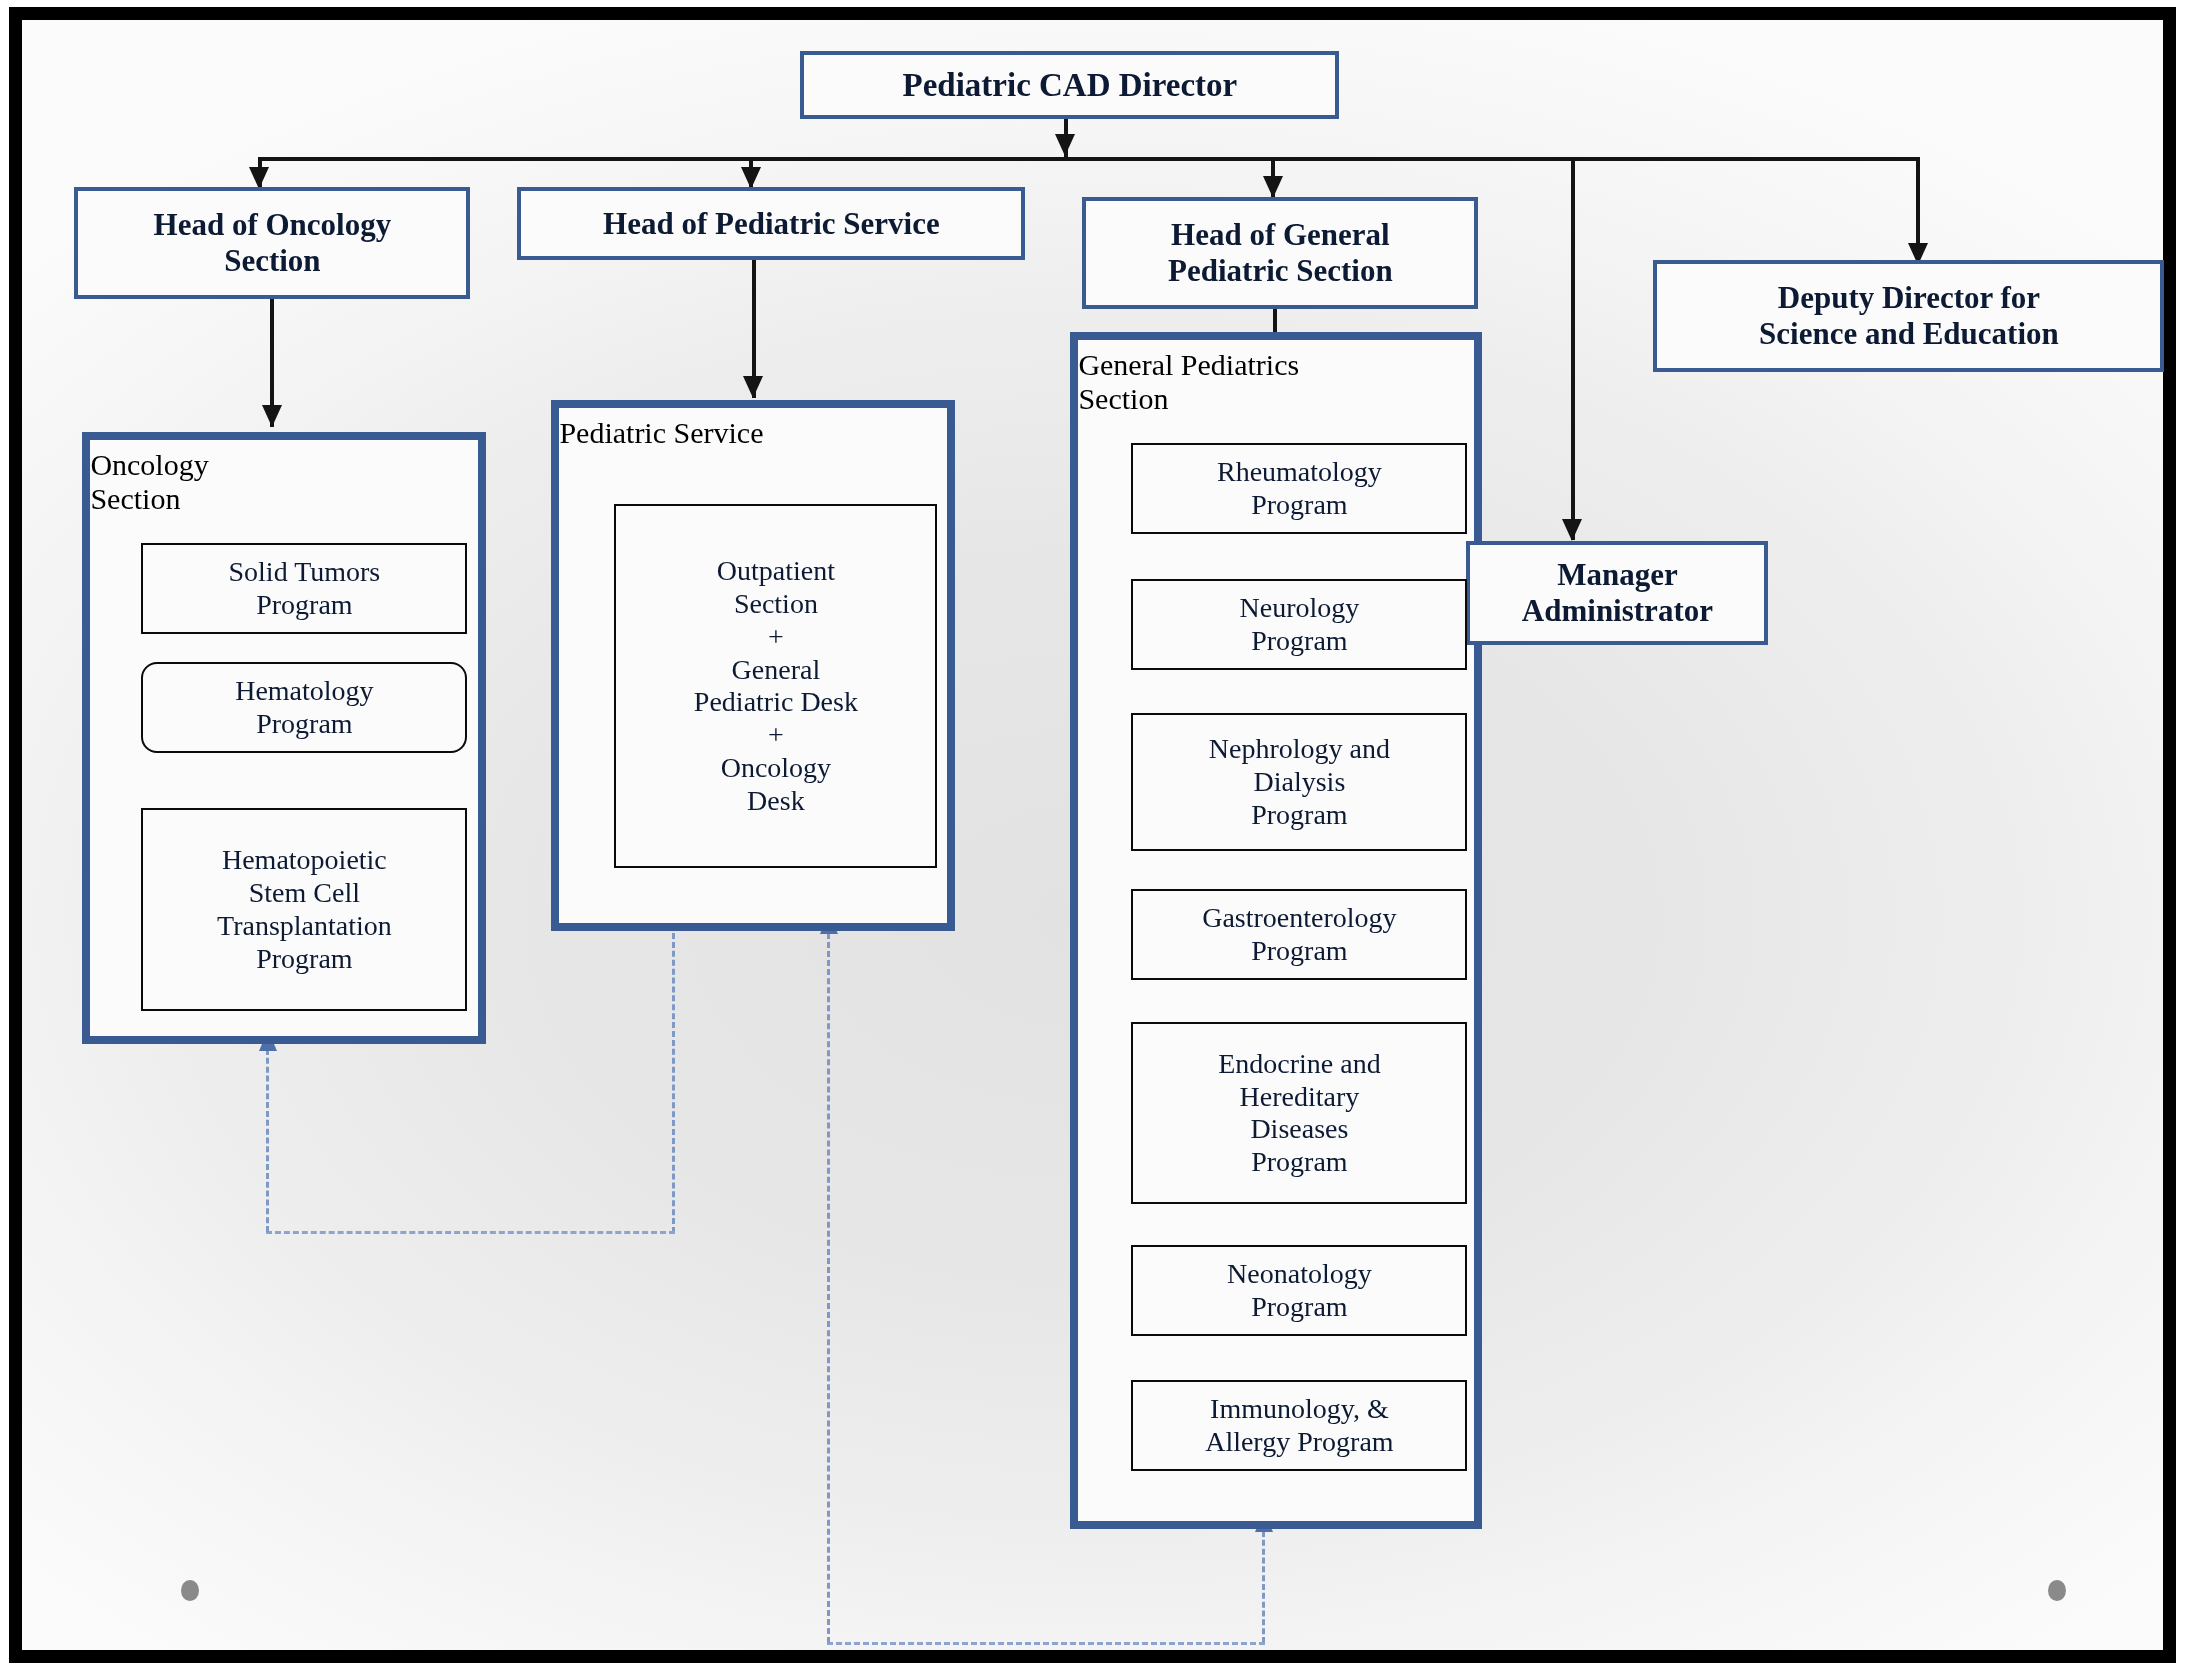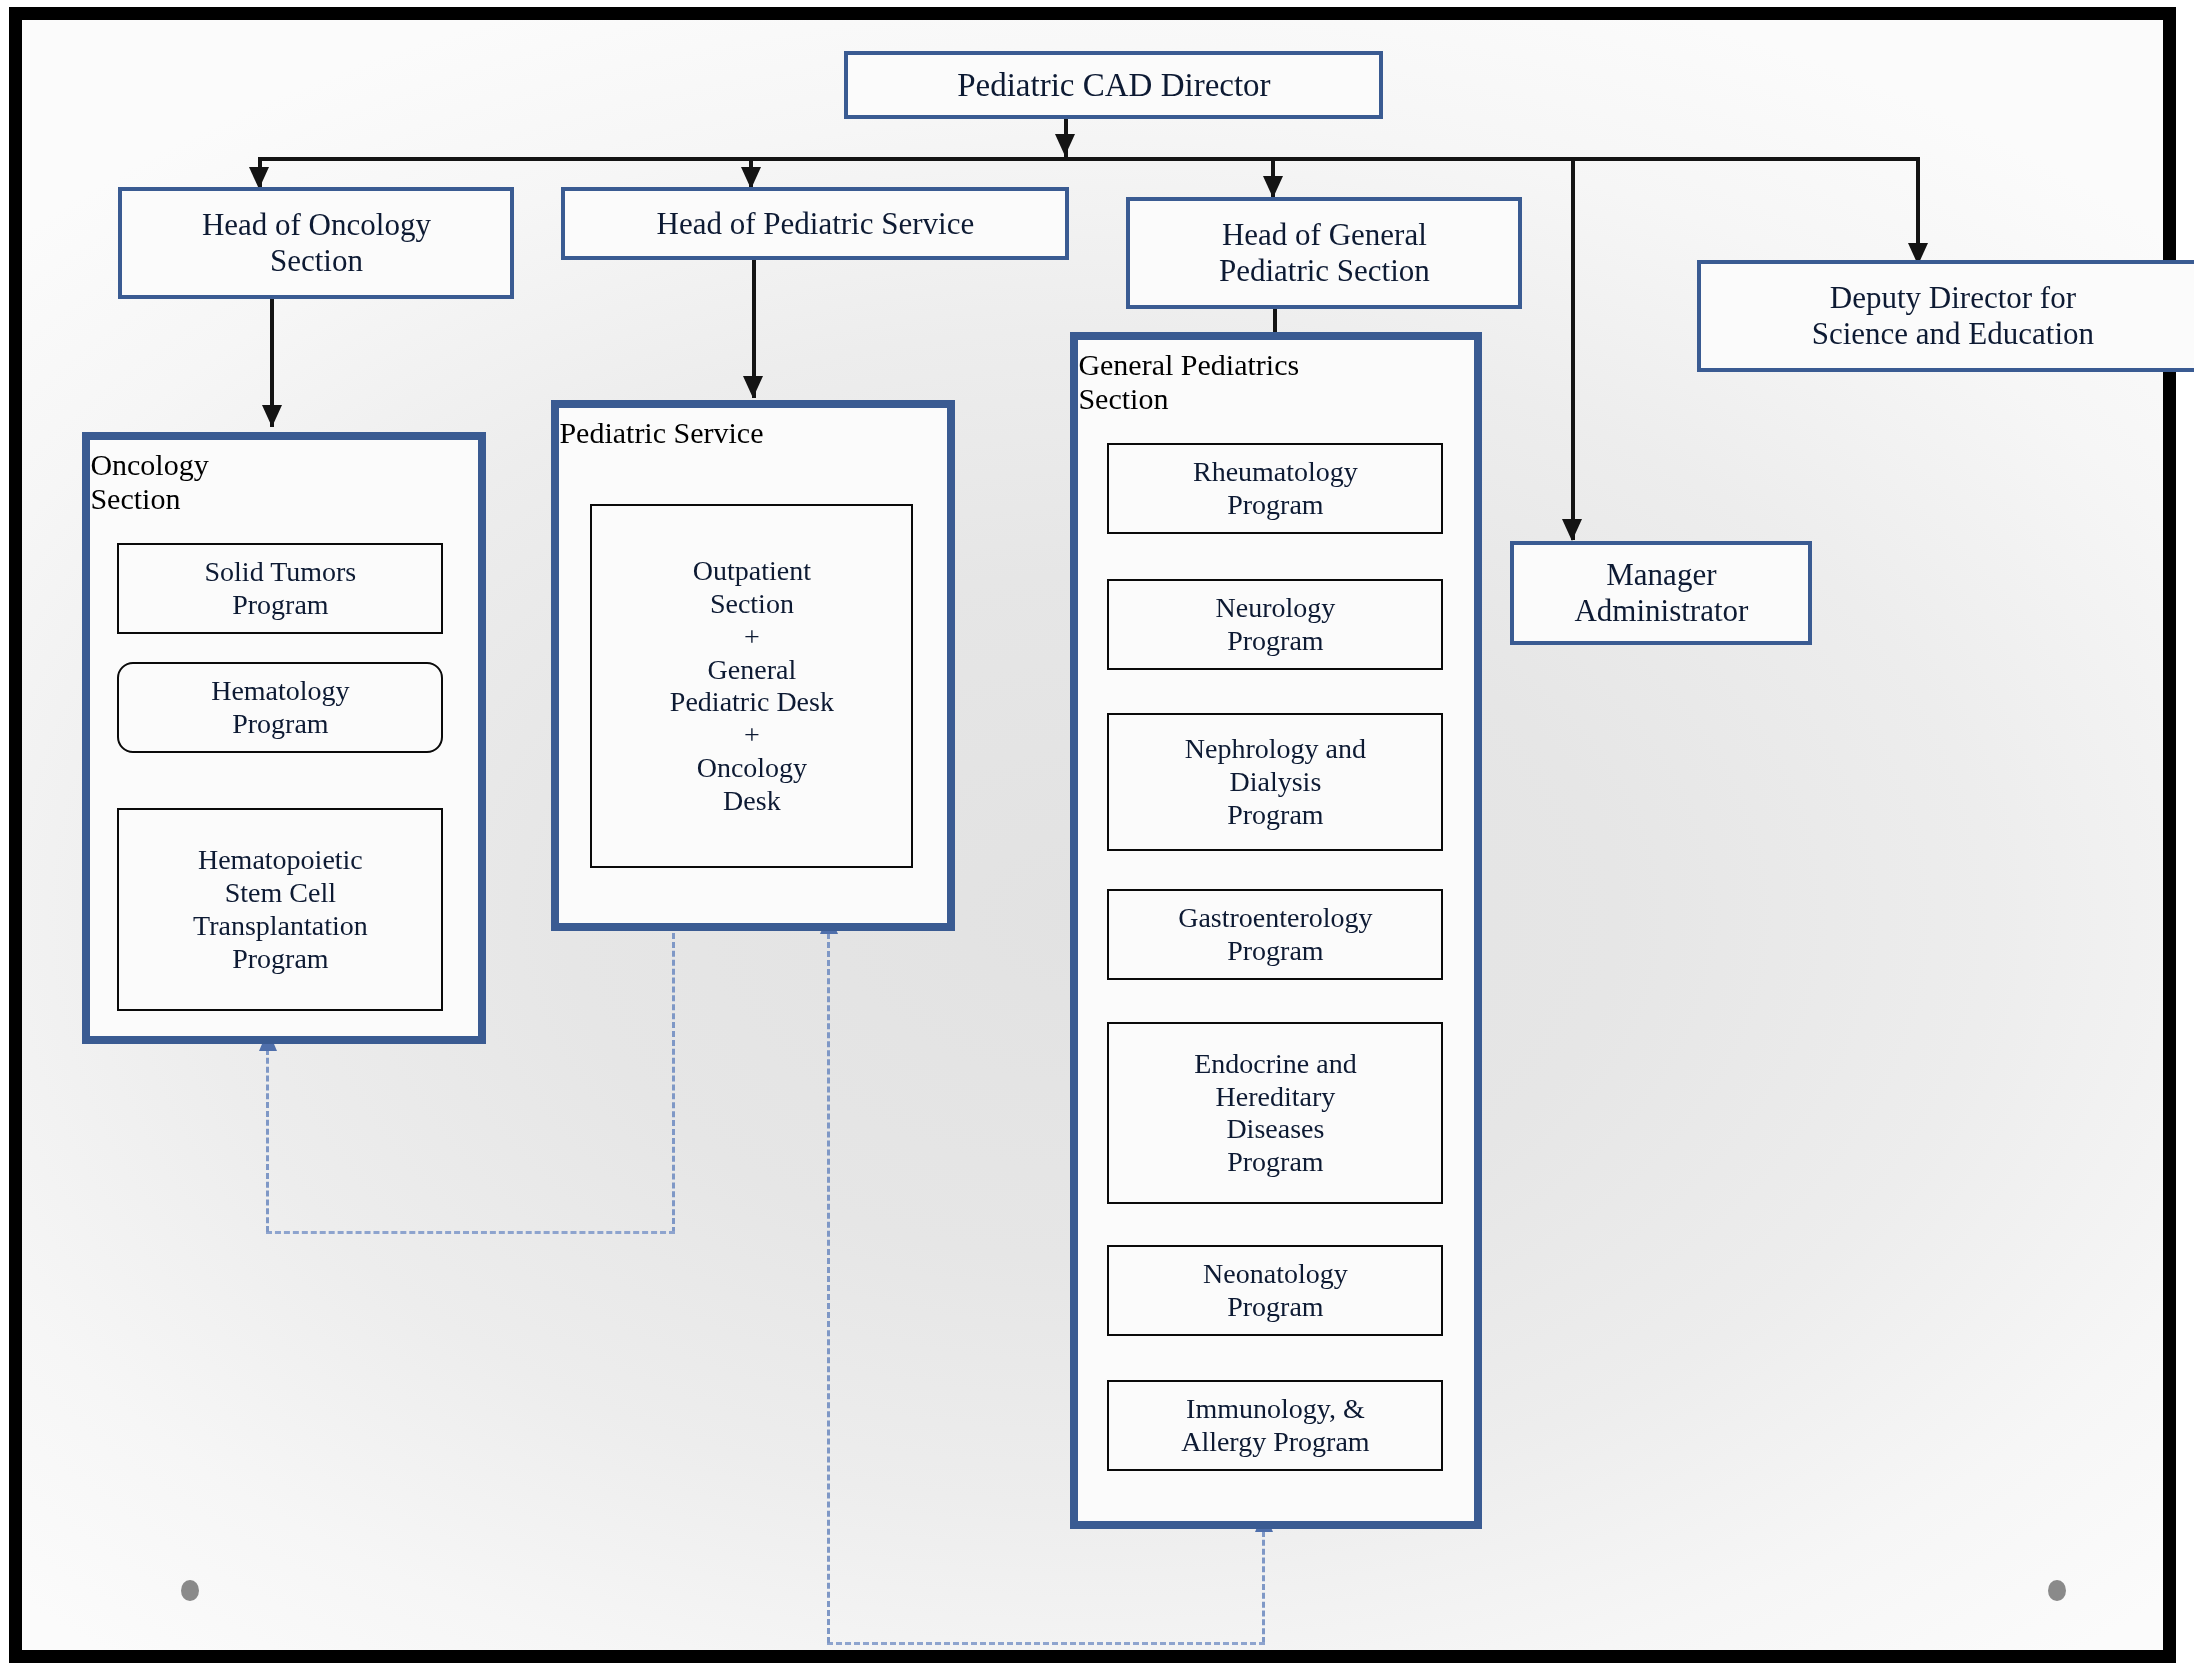--- a/index.html
+++ b/index.html
@@ -28,21 +28,21 @@
     position:absolute;
     box-sizing:border-box;
     border:4.7px solid #3a5b92;
     background:#fbfbfb;
     display:flex;align-items:center;justify-content:center;
     text-align:center;
     color:#0d1a33;
     line-height:1.16;
     z-index:6;
   }
-  .node.bold{font-weight:normal;margin-left:44px;}
+  .node.bold{font-weight:bold;}
   .node .lbl{display:block;padding:0 5.2px;white-space:pre-line;}
 
   
   .container{
     position:absolute;
     box-sizing:border-box;
     border:8.3px solid #3a5b92;
     background:#fbfbfb;
     z-index:5;
   }
@@ -59,20 +59,21 @@
     position:absolute;
     box-sizing:border-box;
     border:2.6px solid #0a0a0a;
     background:#fbfbfb;
     display:flex;align-items:center;justify-content:center;
     text-align:center;
     color:#0d1a33;
     line-height:1.17;
     white-space:pre-line;
     z-index:7;
+    margin-left:24px;
   }
 
   
   .hline{position:absolute;background:#141414;z-index:3;}
   .vline{position:absolute;background:#141414;z-index:3;}
   .arrow-down{
     position:absolute;width:0;height:0;z-index:4;
     border-left:10.4px solid transparent;
     border-right:10.4px solid transparent;
     border-top:22px solid #141414;

